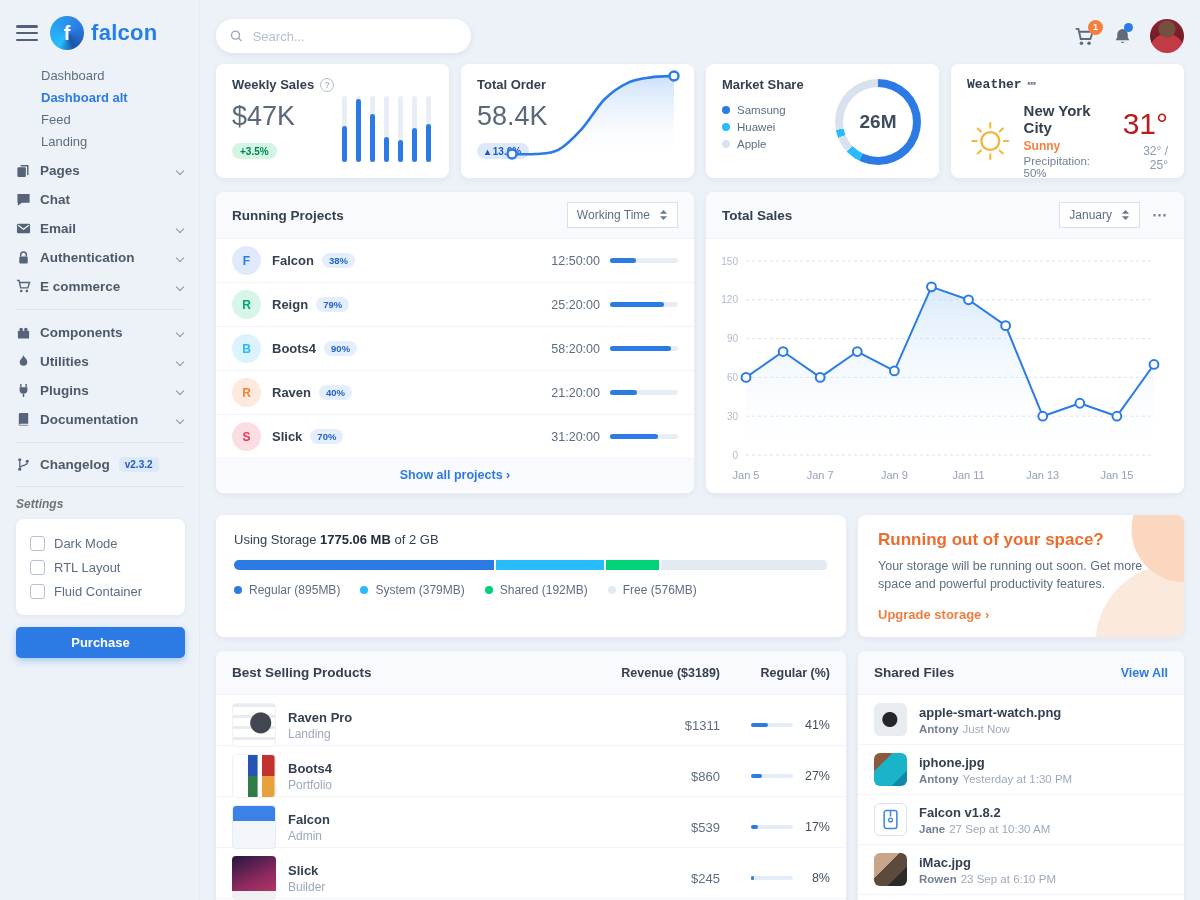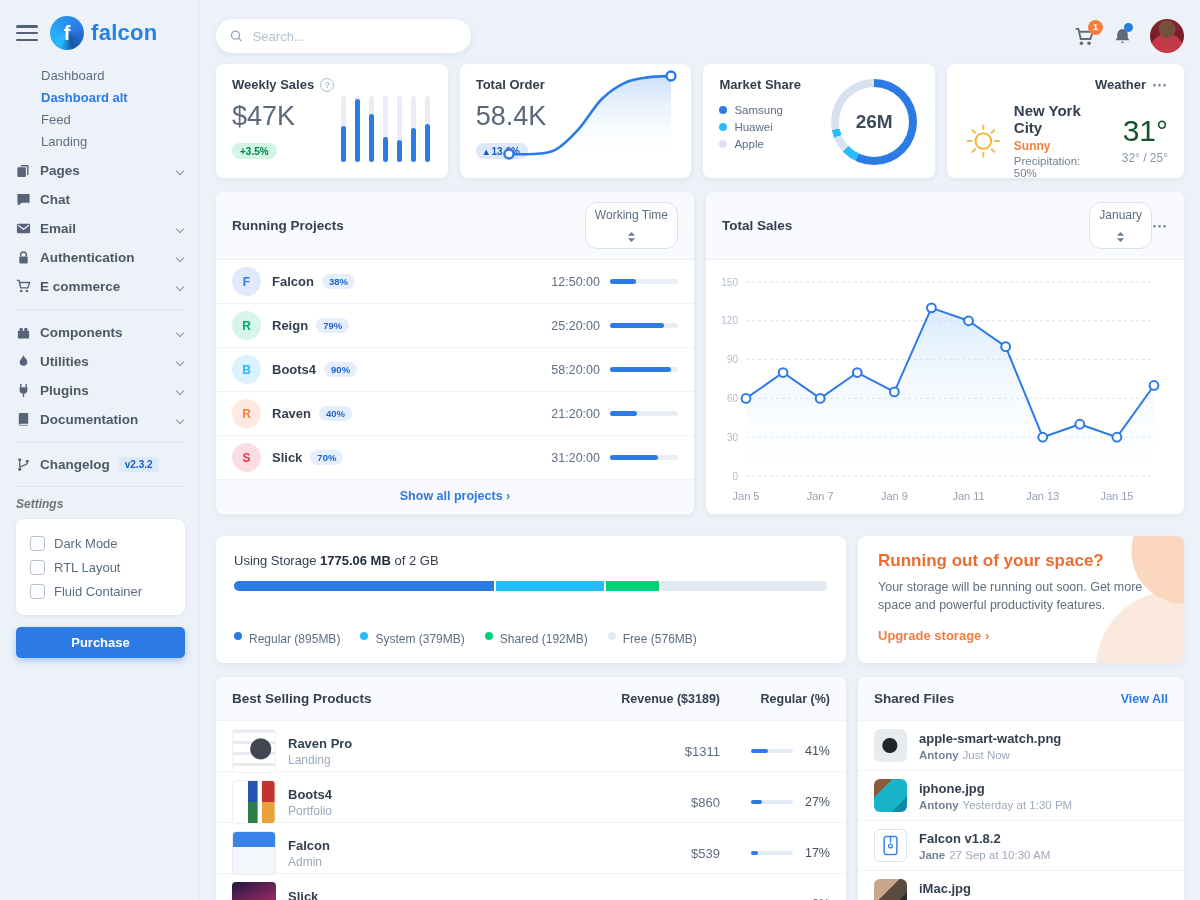--- a/index.html
+++ b/index.html
@@ -71,47 +71,47 @@
   .dot { width:8px; height:8px; border-radius:50%; }
   .donut { position:absolute; right:18px; top:15px; width:86px; height:86px; border-radius:50%; }
   .donut::after { content:""; position:absolute; inset:8px; background:#fff; border-radius:50%; }
   .donut-label { position:absolute; inset:0; display:flex; align-items:center; justify-content:center; font-size:19px; font-weight:600; color:#3f4c5d; z-index:2; }
   .ellipsis { color:#748194; font-weight:bold; font-size:15px; letter-spacing:1px; cursor:pointer; line-height:8px; }
   .weather-body { display:flex; align-items:center; gap:10px; margin-top:10px; }
   .weather-city { font-size:15px; font-weight:700; color:#344050; }
   .weather-cond { font-size:12px; color:#f5803e; font-weight:600; margin:3px 0 2px; }
   .weather-precip { font-size:11.5px; color:#748194; }
   .weather-right { margin-left:auto; text-align:right; }
-  .weather-temp { font-size:30px; color:#14532d; font-weight:400; line-height:1;margin-left:21px; }
+  .weather-temp { font-size:30px; color:#b91c1c; font-weight:400; line-height:1; }
   .weather-range { font-size:12px; color:#8b99ab; margin-top:5px; }
   
   .row2 { display:grid; grid-template-columns:1fr 1fr; gap:12px; margin-bottom:22px; }
   .panel-header { background:#f9fafd; border-bottom:1px solid #edf2f9; border-radius:8px 8px 0 0; padding:10px 16px; display:flex; align-items:center; justify-content:space-between; min-height:44px; }
   .panel-title { font-size:13.5px; font-weight:700; color:#344050; }
-  .select-box { background:#fff; border:1px solid #d8e2ef; border-radius:12px; padding:5px 9px; font-size:12px; color:#5e6e82; display:flex; align-items:center; gap:9px; cursor:pointer;flex-direction:column; }
+  .select-box { background:#fff; border:1px solid #d8e2ef; border-radius:0; padding:5px 9px; font-size:12px; color:#5e6e82; display:flex; align-items:center; gap:9px; cursor:pointer; }
   .sort-ic { fill:#6c7a8e; }
-  .hdr-right { display:flex; align-items:center; }
+  .hdr-right { display:flex; align-items:center; gap:12px; }
   .proj-row { display:flex; align-items:center; padding:8px 16px; border-bottom:1px solid #f1f4f9; height:44px; }
   .proj-avatar { width:29px; height:29px; border-radius:50%; font-size:12px; font-weight:700; display:flex; align-items:center; justify-content:center; margin-right:11px; }
   .proj-name { font-size:13px; font-weight:600; color:#344050; margin-right:8px; }
   .badge-soft-primary { background:#e4eefc; color:#2163c9; font-size:9.5px; font-weight:700; padding:2px 7px; border-radius:9px; }
   .proj-right { margin-left:auto; display:flex; align-items:center; gap:10px; }
   .proj-time { font-size:12.5px; color:#5e6e82; }
   .mini-track { width:68px; height:5px; border-radius:3px; background:#e9eef6; position:relative; }
   .mini-track i { position:absolute; left:0; top:0; bottom:0; background:#2c7be5; border-radius:3px; display:block; }
   .panel-footer { background:#f9fafd; border-radius:0 0 8px 8px; text-align:center; padding:9px; font-size:12.5px; font-weight:600; color:#2c7be5; cursor:pointer; }
   .ts-body { padding:6px 10px 2px 4px; }
   
   .row3 { display:grid; grid-template-columns:630px 1fr; gap:12px; margin-bottom:14px; }
   .storage-card { padding:17px 18px; }
   .storage-title { font-size:13px; color:#344050; }
   .storage-title b { color:#232e3c; }
   .storage-bar { display:flex; height:10px; border-radius:5px; overflow:hidden; background:#eef2f7; margin:13px 0; }
   .storage-legend { display:flex; gap:20px; }
-  .sl-item { display:flex; align-items:flex-start; gap:7px; font-size:12px; color:#5e6e82;margin-top:28px; }
+  .sl-item { display:flex; align-items:center; gap:7px; font-size:12px; color:#5e6e82; }
   .upgrade-card { padding:15px 20px; position:relative; overflow:hidden;
     background:radial-gradient(circle at 100% 12%, #fbd7c0 0 52px, rgba(0,0,0,0) 53px),
                radial-gradient(circle at 97% 105%, #fce9de 0 78px, rgba(0,0,0,0) 79px), #fff; }
   .upgrade-heading { font-size:17px; font-weight:700; color:#ec6d2d; }
   .upgrade-body { font-size:12.5px; color:#5e6e82; line-height:1.45; margin:7px 0 14px; max-width:290px; }
   .upgrade-link { font-size:13px; font-weight:700; color:#ef7e3f; cursor:pointer; }
   
   .row4 { display:grid; grid-template-columns:630px 1fr; gap:12px; }
   .bs-header { display:grid; grid-template-columns:1fr 150px 110px; align-items:center; }
   .bs-col { font-size:12.5px; font-weight:700; color:#344050; text-align:right; }
@@ -372,21 +372,21 @@
           <div class="ms-legend-row">
             <span class="dot" style="background: rgb(216, 226, 239);"></span>
             <span>Apple</span>
           </div>
         </div>
       <div class="donut" id="donut" style="background: conic-gradient(rgb(44, 123, 229) 0%, rgb(44, 123, 229) 57%, rgb(39, 188, 253) 57%, rgb(39, 188, 253) 63%, rgb(216, 226, 239) 63%, rgb(216, 226, 239) 69%, rgb(39, 188, 253) 69%, rgb(39, 188, 253) 72%, rgb(216, 226, 239) 72%, rgb(216, 226, 239) 100%);">
         <span class="donut-label">26M</span>
       </div>
     </div>
     <div class="card stat-card">
-      <div class="card-title" style="justify-content:flex-end;">
+      <div class="card-title" style="justify-content:flex-start;font-family:Liberation Mono, monospace;">
         <span>Weather</span>
         <span class="ellipsis">⋯</span>
       </div>
       <div class="weather-body">
         <svg width="52" height="52" viewBox="0 0 52 52">
           <circle cx="26" cy="26" r="10" fill="none" stroke="#f0b63e" stroke-width="2.6"></circle>
           <g stroke="#f3ba45" stroke-width="2.4" stroke-linecap="round">
             <path d="M26 6v5M26 41v5M6 26h5M41 26h5M12 12l3.5 3.5M36.5 36.5L40 40M40 12l-3.5 3.5M15.5 36.5L12 40"></path>
           </g>
         </svg>

